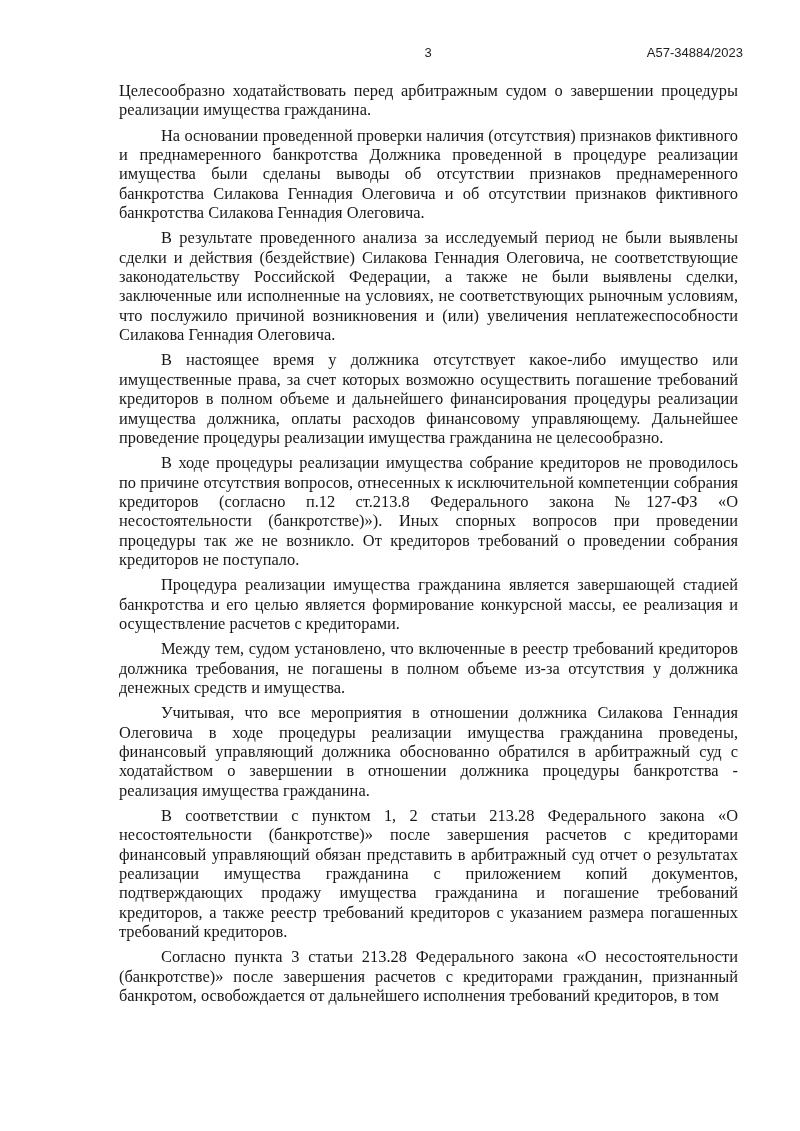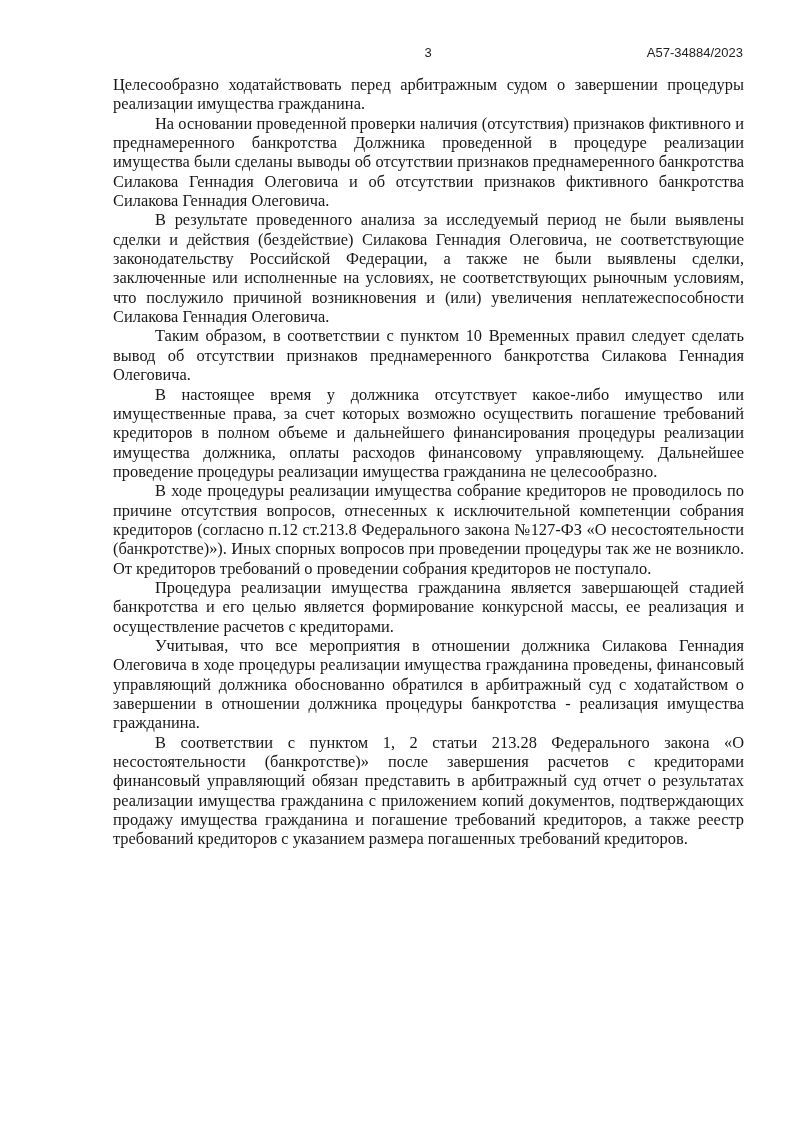--- a/index.html
+++ b/index.html
@@ -43,21 +43,21 @@
   .body-text {
     position: absolute;
     top: 75px;
     left: 113px;
     width: 631px;
     text-align: justify;
     font-size: 16.4px;
     line-height: 19.35px;
   }
   .body-text p {
-    margin: 0;
+    margin: 6px;
     padding: 0;
     text-indent: 42px;
   }
   .body-text p.no-indent {
     text-indent: 0;
   }
 </style>
 </head>
 <body>
 
@@ -65,21 +65,22 @@
 
   <div class="header">
     <div class="page-number">3</div>
     <div class="case-number">А57-34884/2023</div>
   </div>
 
   <div class="body-text">
     <p class="no-indent">Целесообразно ходатайствовать перед арбитражным судом о завершении процедуры реализации имущества гражданина.</p>
     <p>На основании проведенной проверки наличия (отсутствия) признаков фиктивного и преднамеренного банкротства Должника проведенной в процедуре реализации имущества были сделаны выводы об отсутствии признаков преднамеренного банкротства Силакова Геннадия Олеговича и об отсутствии признаков фиктивного банкротства Силакова Геннадия Олеговича.</p>
     <p>В результате проведенного анализа за исследуемый период не были выявлены сделки и действия (бездействие) Силакова Геннадия Олеговича, не соответствующие законодательству Российской Федерации, а также не были выявлены сделки, заключенные или исполненные на условиях, не соответствующих рыночным условиям, что послужило причиной возникновения и (или) увеличения неплатежеспособности Силакова Геннадия Олеговича.</p>
-    <p>Таким образом, в соответствии с пунктом 10 Временных правил следует сделать вывод об отсутствии признаков преднамеренного банкротства Силакова Геннадия Олеговича.</p>
     <p>В настоящее время у должника отсутствует какое-либо имущество или имущественные права, за счет которых возможно осуществить погашение требований кредиторов в полном объеме и дальнейшего финансирования процедуры реализации имущества должника, оплаты расходов финансовому управляющему. Дальнейшее проведение процедуры реализации имущества гражданина не целесообразно.</p>
     <p>В ходе процедуры реализации имущества собрание кредиторов не проводилось по причине отсутствия вопросов, отнесенных к исключительной компетенции собрания кредиторов (согласно п.12 ст.213.8 Федерального закона №127-ФЗ «О несостоятельности (банкротстве)»). Иных спорных вопросов при проведении процедуры так же не возникло. От кредиторов требований о проведении собрания кредиторов не поступало.</p>
     <p>Процедура реализации имущества гражданина является завершающей стадией банкротства и его целью является формирование конкурсной массы, ее реализация и осуществление расчетов с кредиторами.</p>
+    <p>Между тем, судом установлено, что включенные в реестр требований кредиторов должника требования, не погашены в полном объеме из-за отсутствия у должника денежных средств и имущества.</p>
     <p>Учитывая, что все мероприятия в отношении должника Силакова Геннадия Олеговича в ходе процедуры реализации имущества гражданина проведены, финансовый управляющий должника обоснованно обратился в арбитражный суд с ходатайством о завершении  в отношении должника процедуры банкротства - реализация имущества гражданина.</p>
     <p>В соответствии с пунктом 1, 2 статьи 213.28 Федерального закона «О несостоятельности (банкротстве)» после завершения расчетов с кредиторами финансовый управляющий обязан представить в арбитражный суд отчет о результатах реализации имущества гражданина с приложением копий документов, подтверждающих продажу имущества гражданина и погашение требований кредиторов, а также реестр требований кредиторов с указанием размера погашенных требований кредиторов.</p>
+    <p>Согласно пункта 3 статьи 213.28 Федерального закона «О несостоятельности (банкротстве)» после завершения расчетов с кредиторами гражданин, признанный банкротом, освобождается от дальнейшего исполнения требований кредиторов, в том</p>
   </div>
 
 </div>
 
 </body></html>

